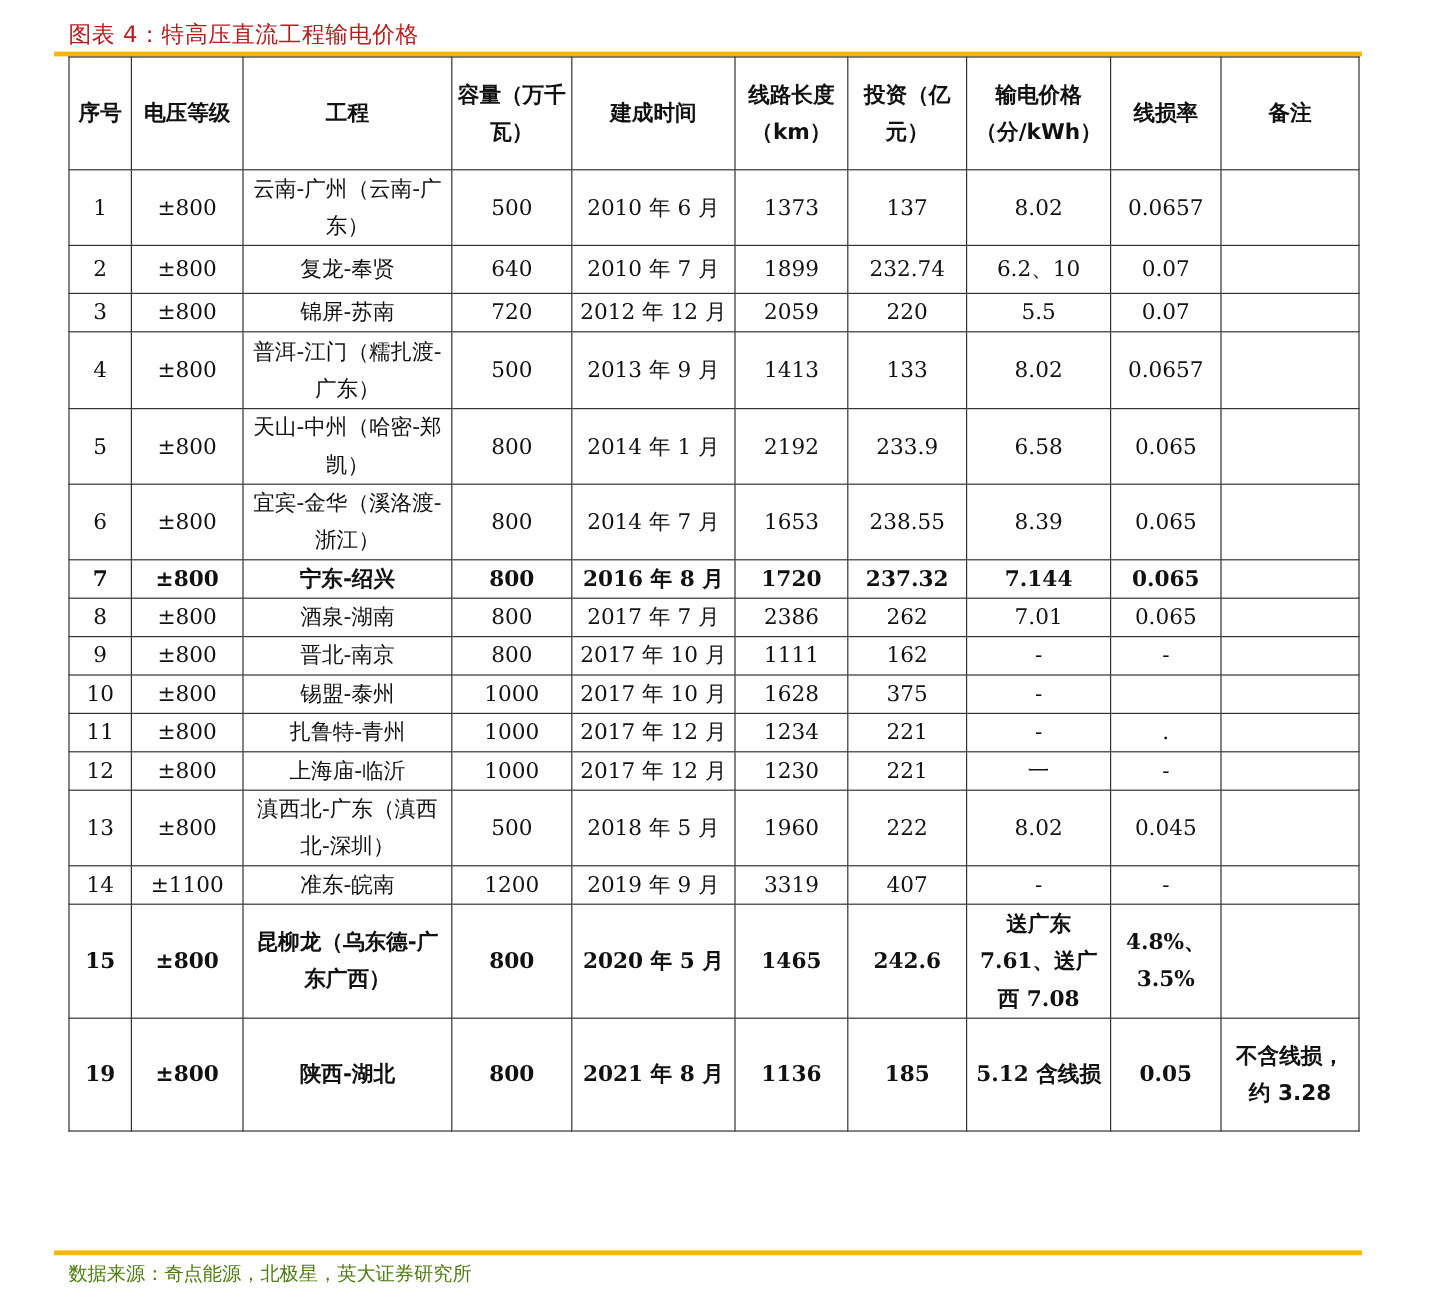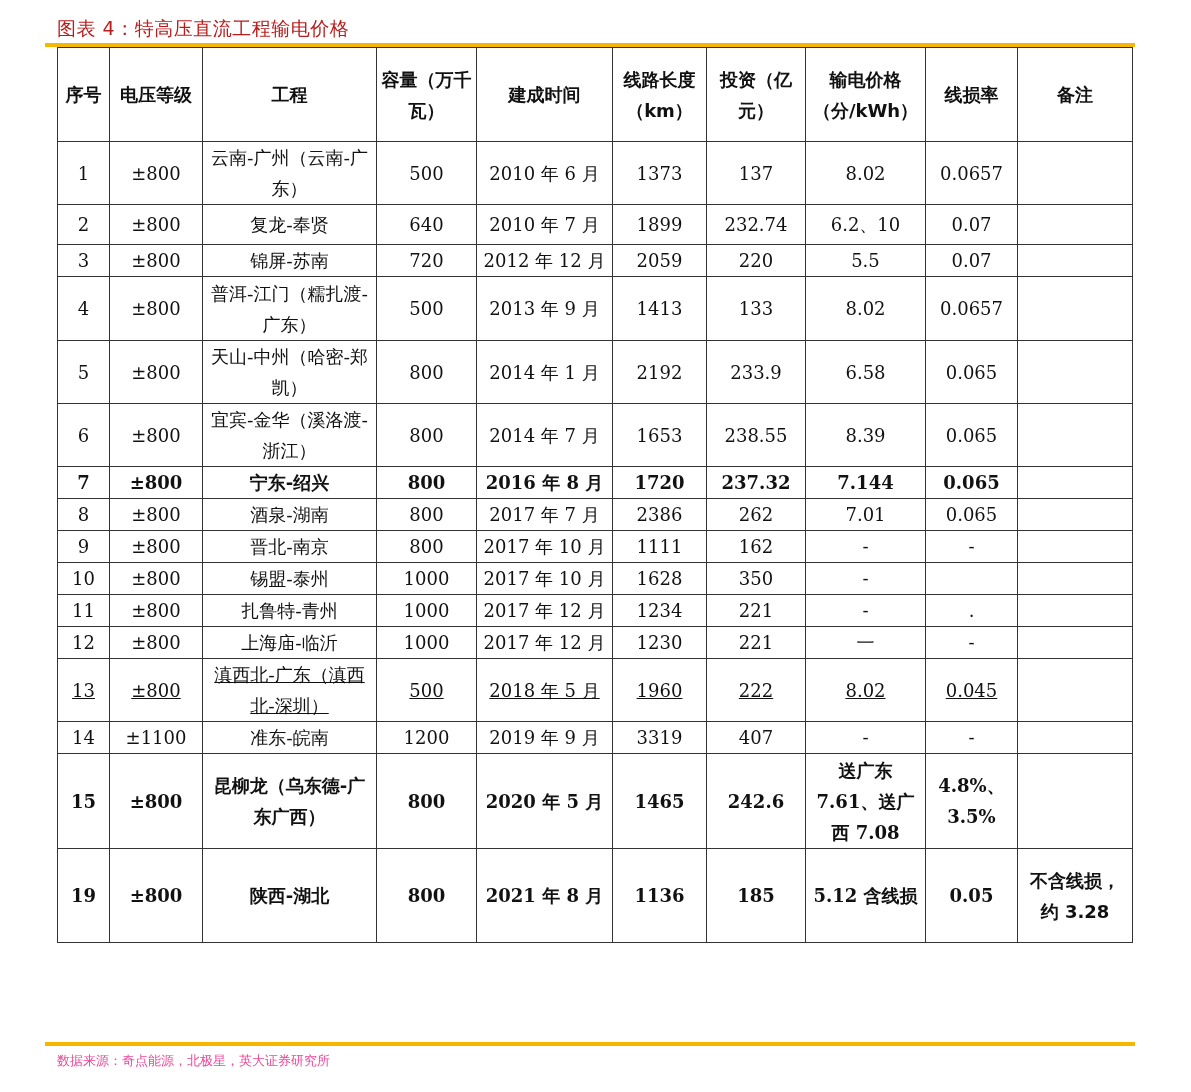--- a/index.html
+++ b/index.html
@@ -14,21 +14,21 @@
   }
   .rule-top {
     position: absolute; left: 45px; top: 43px; width: 1090px; height: 4px; background: #f5b700;
   }
   .rule-bottom {
     position: absolute; left: 45px; top: 1042px; width: 1090px; height: 4px; background: #f5b700;
   }
   .source {
     position: absolute; left: 57px; top: 1052px;
     font-family: Liberation Serif, serif;
-    font-size: 13px; color: #ec4899;
+    font-size: 16px; color: #4d7c0f;
   }
   table {
     position: absolute; left: 57px; top: 47px;
     border-collapse: collapse; table-layout: fixed;
     width: 1067px;
     padding-left: 10px;
   }
   td, th {
     border: 1.5px solid #333; text-align: center; vertical-align: middle;
     font-size: 18px; line-height: 31px; padding: 0 4px; font-weight: normal;
@@ -182,21 +182,21 @@
         <td>-</td>
         <td class="note"></td>
       </tr>
       <tr style="height: 32px;">
         <td>10</td>
         <td>±800</td>
         <td class="proj">锡盟-泰州</td>
         <td>1000</td>
         <td>2017 年 10 月</td>
         <td>1628</td>
-        <td>350</td>
+        <td>375</td>
         <td>-</td>
         <td></td>
         <td class="note"></td>
       </tr>
       <tr style="height: 32px;">
         <td>11</td>
         <td>±800</td>
         <td class="proj">扎鲁特-青州</td>
         <td>1000</td>
         <td>2017 年 12 月</td>
@@ -211,21 +211,21 @@
         <td>±800</td>
         <td class="proj">上海庙-临沂</td>
         <td>1000</td>
         <td>2017 年 12 月</td>
         <td>1230</td>
         <td>221</td>
         <td>一</td>
         <td>-</td>
         <td class="note"></td>
       </tr>
-      <tr style="height: 63px; text-decoration: underline;">
+      <tr style="height: 63px;">
         <td>13</td>
         <td>±800</td>
         <td class="proj">滇西北-广东（滇西北-深圳）</td>
         <td>500</td>
         <td>2018 年 5 月</td>
         <td>1960</td>
         <td>222</td>
         <td>8.02</td>
         <td>0.045</td>
         <td class="note"></td>

